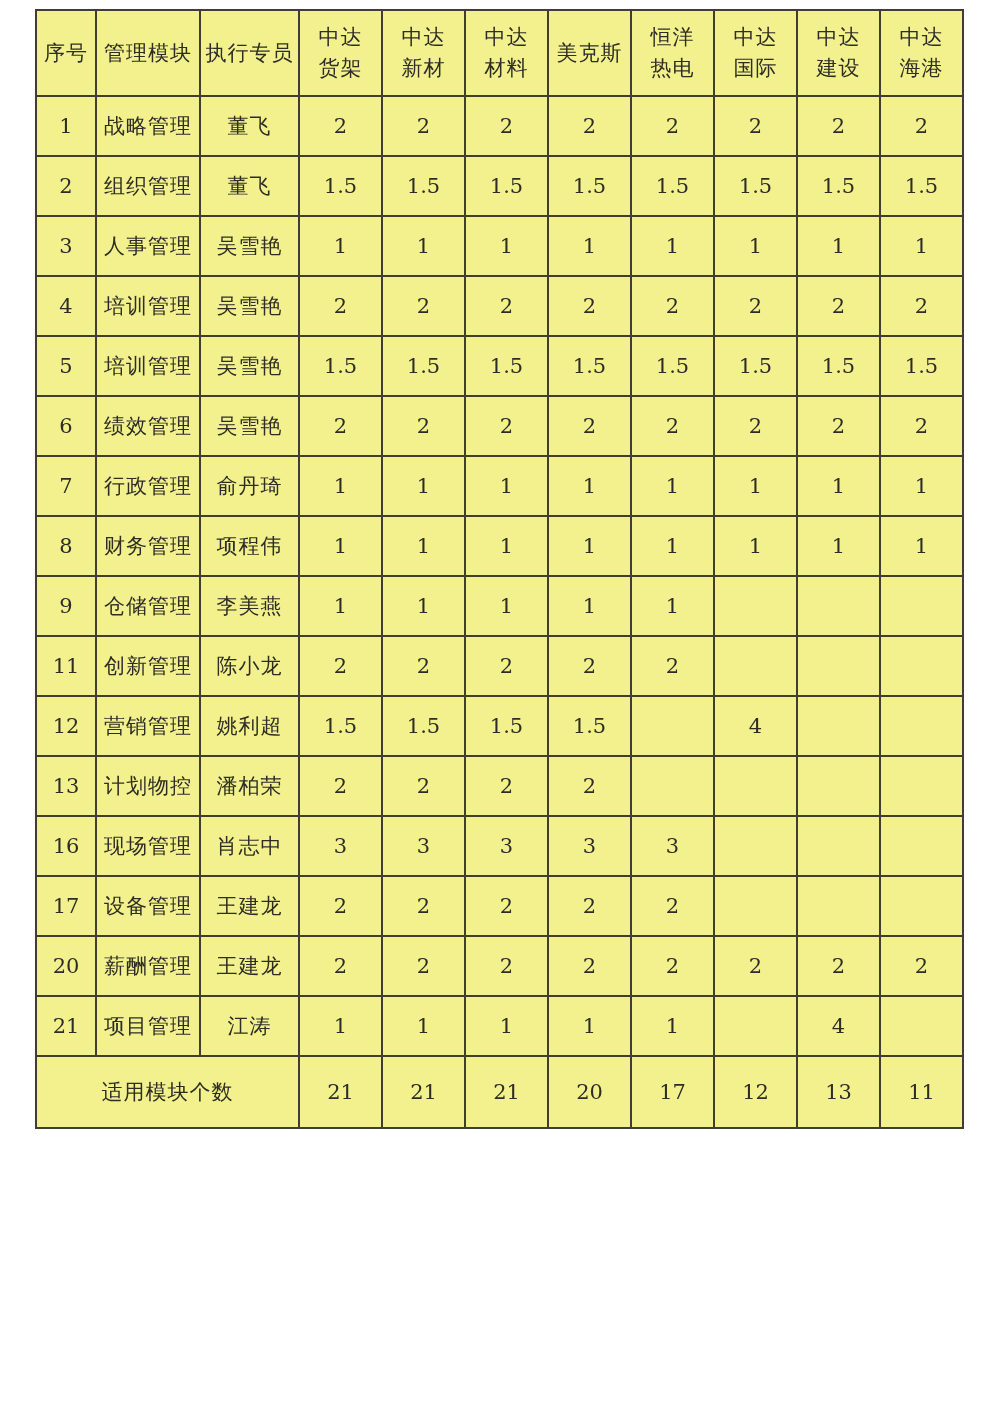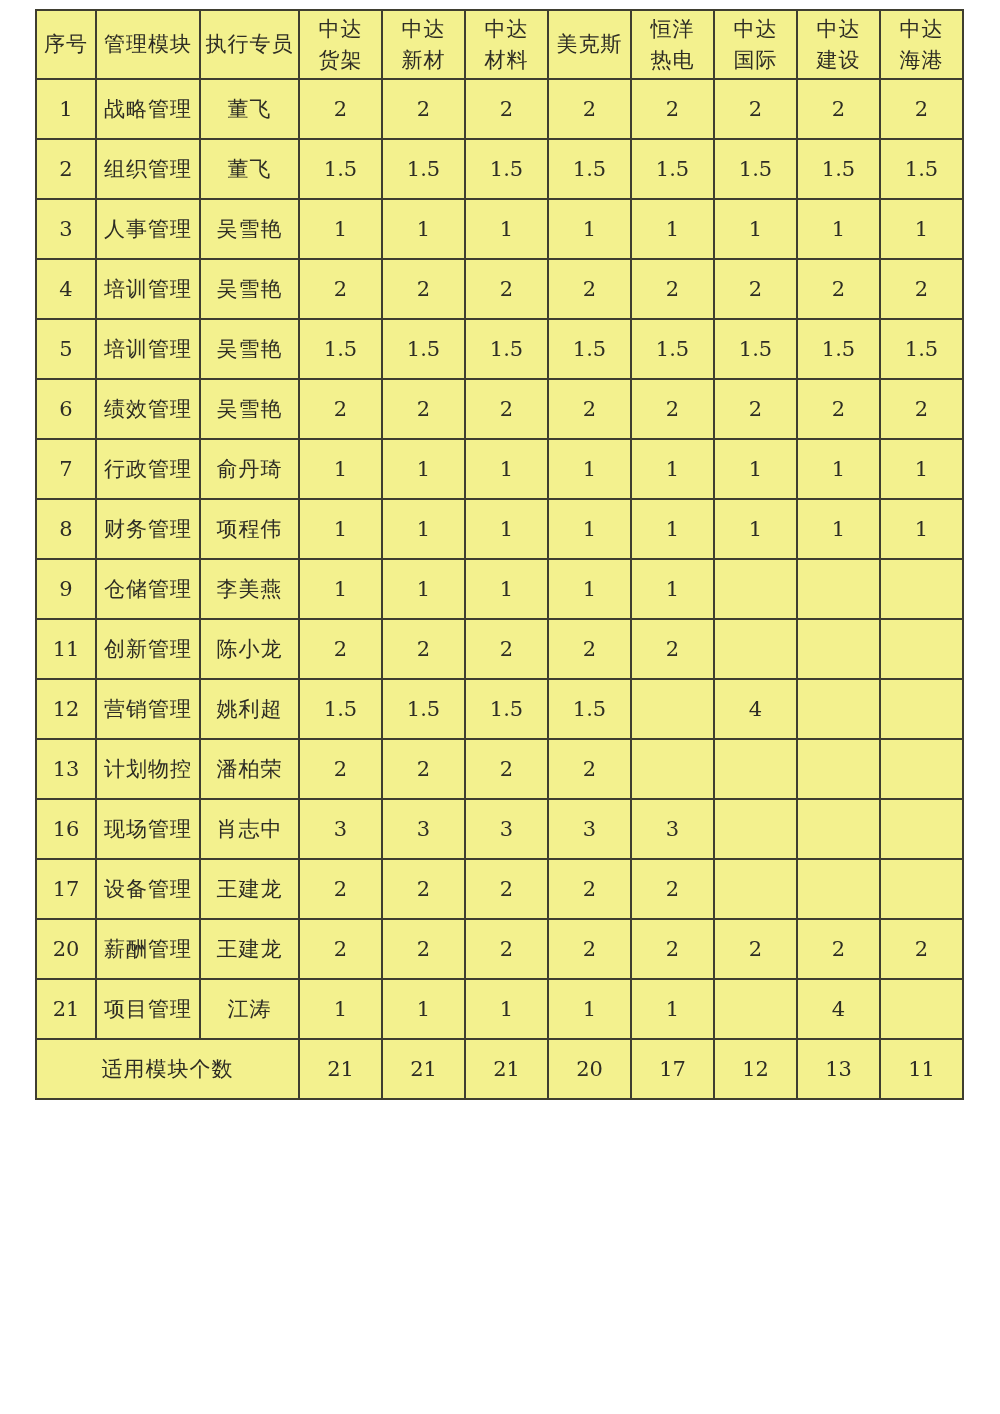--- a/index.html
+++ b/index.html
@@ -28,23 +28,23 @@
     background: #f3f18e;
     color: #2e2d24;
     text-align: center;
     vertical-align: middle;
     padding: 0;
     font-size: 21px;
     font-weight: normal;
     white-space: nowrap;
     overflow: hidden;
   }
-  table.alloc thead tr { height: 69px; }
+  table.alloc thead tr { height: 86px; }
   table.alloc tbody tr { height: 60px; }
-  table.alloc tfoot tr { height: 60px; }
+  table.alloc tfoot tr { height: 72px; }
   th .hline {
     line-height: 31px;
     letter-spacing: 1px;
   }
   td.num {
     font-size: 20px;
   }
   td.module, td.specialist, td.footer-label, th {
     letter-spacing: 1px;
   }

